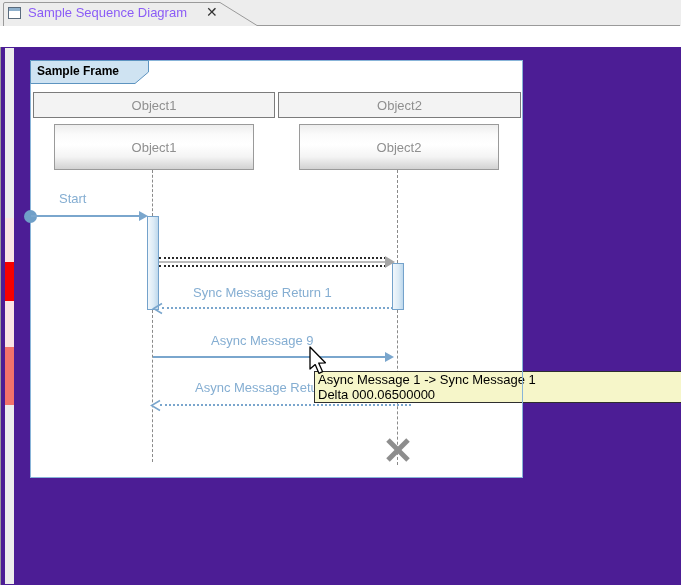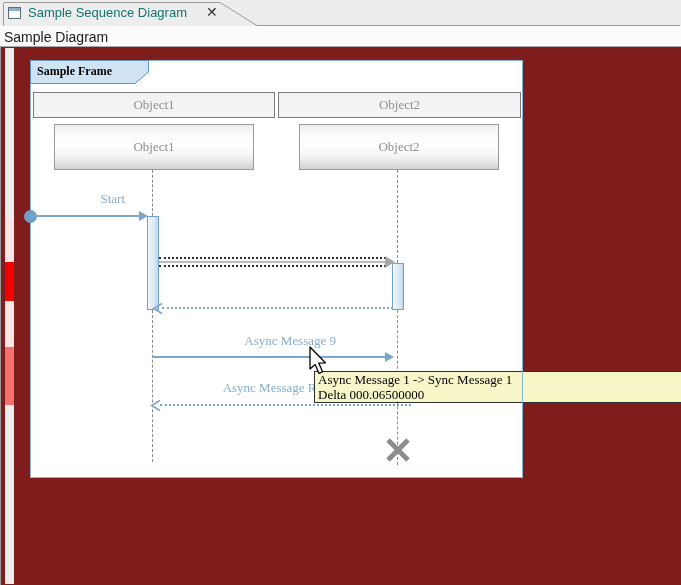--- a/index.html
+++ b/index.html
@@ -4,29 +4,29 @@
 <style>
   html,body{margin:0;padding:0;}
   body{font-family:"Liberation Sans","DejaVu Sans",sans-serif;}
   #screen{position:relative;width:681px;height:585px;background:#ffffff;overflow:hidden;}
 
   
   .tabstrip{position:absolute;left:0;top:0;width:681px;height:26px;background:#ededed;}
   .tab-outline{position:absolute;left:0;top:0;}
   .tab-icon{position:absolute;left:8px;top:7px;width:13px;height:12px;background:#ffffff;border:1px solid #5a6b7d;box-sizing:border-box;}
   .tab-icon .bar{position:absolute;left:0;top:0;width:100%;height:3px;background:#8fb0cc;}
-  .tab-title{position:absolute;left:28px;top:5px;font-size:13px;color:#0f766e;white-space:nowrap;}
+  .tab-title{position:absolute;left:28px;top:5px;font-size:13px;color:#8b5cf6;white-space:nowrap;}
   .tab-close{position:absolute;left:206px;top:4px;font-size:14px;font-weight:bold;color:#333;cursor:default;}
 
   
   .crumb-row{position:absolute;left:0;top:26px;width:681px;height:21px;background:#fbfbfb;border-bottom:1px solid #a9a9a9;box-sizing:border-box;}
   .crumb-title{position:absolute;left:4px;top:3px;font-size:14px;color:#1a1a1a;}
 
   
-  .canvas{position:absolute;left:0;top:47px;width:681px;height:538px;background:#7f1d1d;border-left:1px solid #9a9a9a;box-sizing:border-box;font-family:Liberation Serif, serif;}
+  .canvas{position:absolute;left:0;top:47px;width:681px;height:538px;background:#4c1d95;border-left:1px solid #9a9a9a;box-sizing:border-box;}
 
   
   .tcbar{position:absolute;left:4px;top:1px;width:9px;height:536px;background:#ededed;}
   .tcseg{position:absolute;left:0;width:9px;}
   .tcseg.pink1{top:170px;height:44px;background:#fbe4e4;}
   .tcseg.red{top:214px;height:39px;background:#f50000;}
   .tcseg.pink2{top:253px;height:46px;background:#fbe4e4;}
   .tcseg.salmon{top:299px;height:58px;background:#f3726b;}
 
   
@@ -48,21 +48,21 @@
   .obj-box.b2{left:268px;width:200px;}
 
   
   .lifeline{position:absolute;width:0;border-left:1px dashed #8a8a8a;}
 
   
   .activation{position:absolute;border:1px solid #74a2cb;box-sizing:border-box;
               background:linear-gradient(90deg,#f2f7fb 0%,#dcebf6 55%,#bed8ec 100%);}
 
   
-  .msg-label{position:absolute;font-size:13px;color:#85aed2;text-align:right;white-space:nowrap;}
+  .msg-label{position:absolute;font-size:13px;color:#85aed2;text-align:left;white-space:nowrap;}
   .line-solid-blue{position:absolute;height:0;border-top:2px solid #7aa6cd;}
   .line-dot-blue{position:absolute;height:0;border-top:2px dotted #7aa6cd;}
   .line-dot-black{position:absolute;height:0;border-top:2px dotted #2a2a2a;}
   .line-gray{position:absolute;height:2px;background:#bcbcbc;}
   .arrow-right-blue{position:absolute;width:0;height:0;border-left:9px solid #7aa6cd;border-top:5px solid transparent;border-bottom:5px solid transparent;}
   .arrow-right-gray{position:absolute;width:0;height:0;border-left:10px solid #a5a5a5;border-top:6px solid transparent;border-bottom:6px solid transparent;}
   .start-dot{position:absolute;width:13px;height:13px;border-radius:50%;background:#6f9fc8;}
   .sel-box{border:1px dotted #4a4a4a;padding:0 3px;line-height:16px;}
 
   .tooltip{position:absolute;left:313px;top:324px;width:380px;height:32px;background:#f6f6c9;border:1px solid #2e2e2e;
@@ -79,23 +79,20 @@
     <svg class="tab-outline" width="681" height="27">
       <path d="M3.5,26 L3.5,4 Q3.5,2.5 5,2.5 L220,2.5 L257,25.5 L680,25.5" fill="none" stroke="#9a9a9a" stroke-width="1"></path>
     </svg>
     <div class="tab-icon">
         <div class="bar"></div>
       </div>
     <span class="tab-title">Sample Sequence Diagram</span>
     <span class="tab-close">✕</span>
   </div>
 
-  <div class="crumb-row">
-    <span class="crumb-title">Sample Diagram</span>
-  </div>
 
   <div class="canvas">
 
     <div class="tcbar">
       <div class="tcseg pink1"></div>
       <div class="tcseg red"></div>
       <div class="tcseg pink2"></div>
       <div class="tcseg salmon"></div>
     </div>
 
@@ -123,20 +120,21 @@
     <div class="msg-label" style="left:58px;top:144px;width:66px;">Start</div>
     <div class="start-dot" style="left:23px;top:163px;"></div>
     <div class="line-solid-blue" style="left:30px;top:168px;width:110px;"></div>
     <div class="arrow-right-blue" style="left:138px;top:164px;"></div>
 
     <div class="line-dot-black" style="left:158px;top:210px;width:227px;"></div>
     <div class="line-gray" style="left:158px;top:214px;width:228px;"></div>
     <div class="line-dot-black" style="left:158px;top:218px;width:227px;"></div>
     <div class="arrow-right-gray" style="left:384px;top:209px;"></div>
 
+    <div class="msg-label" style="left:192px;top:238px;width:160px;">Sync Message Return 1</div>
     <div class="line-dot-blue" style="left:161px;top:260px;width:231px;"></div>
     <svg style="position:absolute;left:151px;top:255px;" width="12" height="13">
       <polyline points="10,1.5 1.5,6.5 10,11.5" fill="none" stroke="#7aa6cd" stroke-width="1.6"></polyline>
     </svg>
 
     <div class="msg-label" style="left:210px;top:286px;width:125px;">Async Message 9</div>
     <div class="line-solid-blue" style="left:152px;top:309px;width:233px;"></div>
     <div class="arrow-right-blue" style="left:384px;top:305px;"></div>
 
     <div class="msg-label" style="left:194px;top:333px;width:158px;">Async Message Return 1</div>

